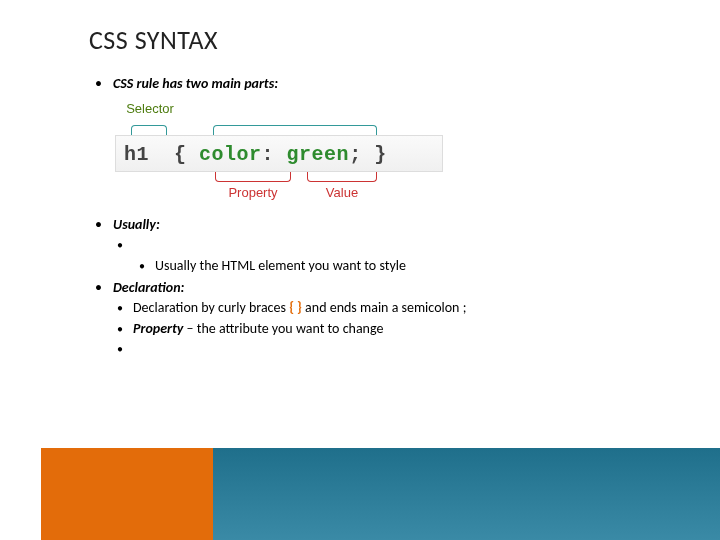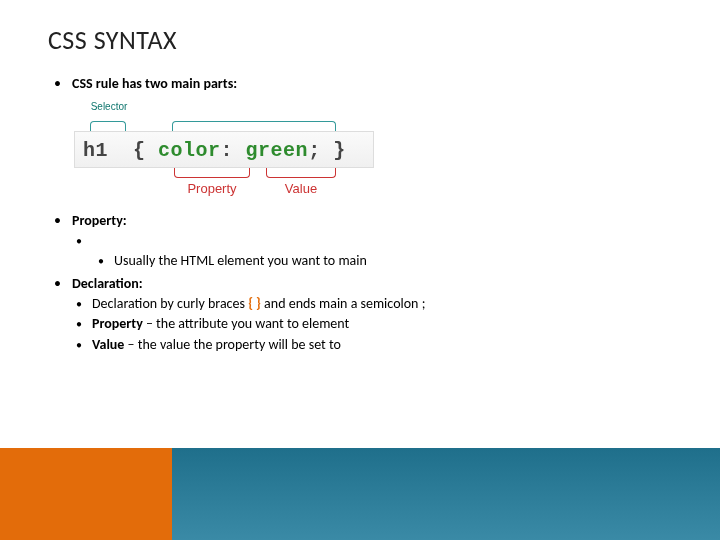--- a/index.html
+++ b/index.html
@@ -8,46 +8,47 @@
     height: 540px;
     background: #fff;
     font-family: Calibri, Arial, sans-serif;
     position: relative;
     overflow: hidden;
   }
   .slide {
     padding: 24px 44px 0 48px;
     position: relative;
     height: 100%;
+    margin-left: 41px;
   }
   .title {
     font-size: 26px;
     font-weight: 400;
     letter-spacing: 0.5px;
     color: #222;
     margin-bottom: 18px;
   }
   .content {
     font-size: 14px;
     line-height: 1.45;
     color: #000;
   }
   .b1 { padding-left: 6px; margin-bottom: 6px; display: flex; }
   .b1 .dot { width: 18px; }
   .b1 .txt { flex: 1; }
-  .bold { font-weight: 700; }
+  .bold { font-weight: 700; font-style: italic; }
   .diagram {
     margin: 6px 0 12px 26px;
     width: 310px;
   }
   .diag-labels-top {
     display: flex;
     font-family: Verdana, Arial, sans-serif;
-    font-size: 10px;
-    color: #0f766e;
+    font-size: 13px;
+    color: #4d7c0f;
   }
   .lbl-selector { width: 70px; text-align: center; }
   .gap1 { width: 40px; }
   .lbl-declaration { text-align: center; width: 150px; }
   .diag-braces-top {
     display: flex;
     height: 14px;
     align-items: flex-start;
     margin-top: 2px;
   }
@@ -67,21 +68,21 @@
   .diag-code {
     font-family: "Courier New", monospace;
     font-size: 20px;
     font-weight: bold;
     color: #444;
     padding: 4px 8px 2px 8px;
     letter-spacing: 0.5px;
     background: linear-gradient(#fafafa,#f0f0f0);
     border: 1px solid #ddd;
     display: inline-block;
-    width: 300px;
+    width: 328px;
   }
   .diag-code .h1t { color:#444; }
   .diag-code .colon { color:#444; }
   .diag-code .green { color: #2e8b2e; }
   .diag-code .brace { color:#444; }
   .diag-code .semi { color:#444; }
 
   .diag-braces-bot {
     display: flex;
     height: 14px;
@@ -172,51 +173,48 @@
         <div class="brace-bot bb-val"></div>
       </div>
       <div class="diag-labels-bot">
         <div class="lbl-property">Property</div>
         <div class="lbl-value">Value</div>
       </div>
     </div>
 
     <div class="lvl1">
       <span class="dot">•</span>
-      <span class="bold">Property:</span>
+      <span class="bold">Usually:</span>
     </div>
     <div class="lvl2">
       <span class="dot">•</span>
     </div>
     <div class="lvl3">
       <span class="dot">•</span>
-      <span>Usually the HTML element you want to main</span>
+      <span>Usually the HTML element you want to style</span>
     </div>
 
     <div class="lvl1">
       <span class="dot">•</span>
       <span class="bold">Declaration:</span>
     </div>
     <div class="lvl2">
       <span class="dot">•</span>
       <span>
         <span>Declaration by curly braces </span><span class="orange-curly">{ }</span><span> and ends main a semicolon ;</span>
       </span>
     </div>
     <div class="lvl2">
       <span class="dot">•</span>
       <span>
-        <span class="bold">Property</span><span> – the attribute you want to element</span>
+        <span class="bold">Property</span><span> – the attribute you want to change</span>
       </span>
     </div>
     <div class="lvl2">
       <span class="dot">•</span>
-      <span>
-        <span class="bold">Value</span><span> – the value the property will be set to</span>
-      </span>
     </div>
 
   </div>
 
   <div class="footer-bar">
     <div class="orange-block"></div>
     <div class="teal-block"></div>
   </div>
 </div>
 

